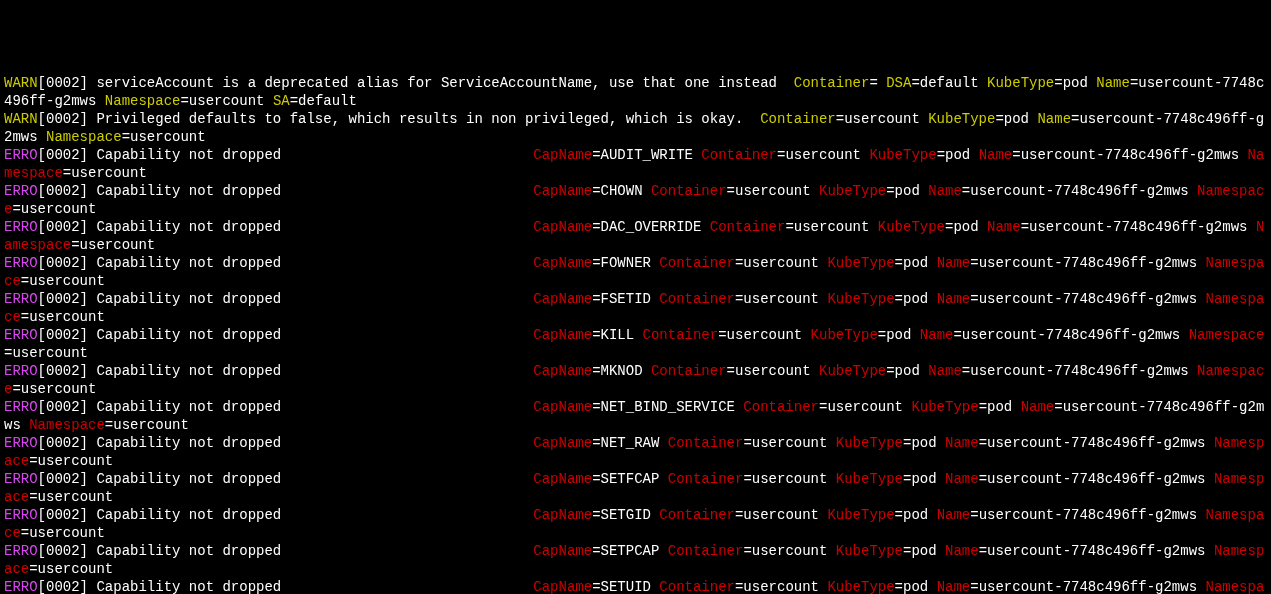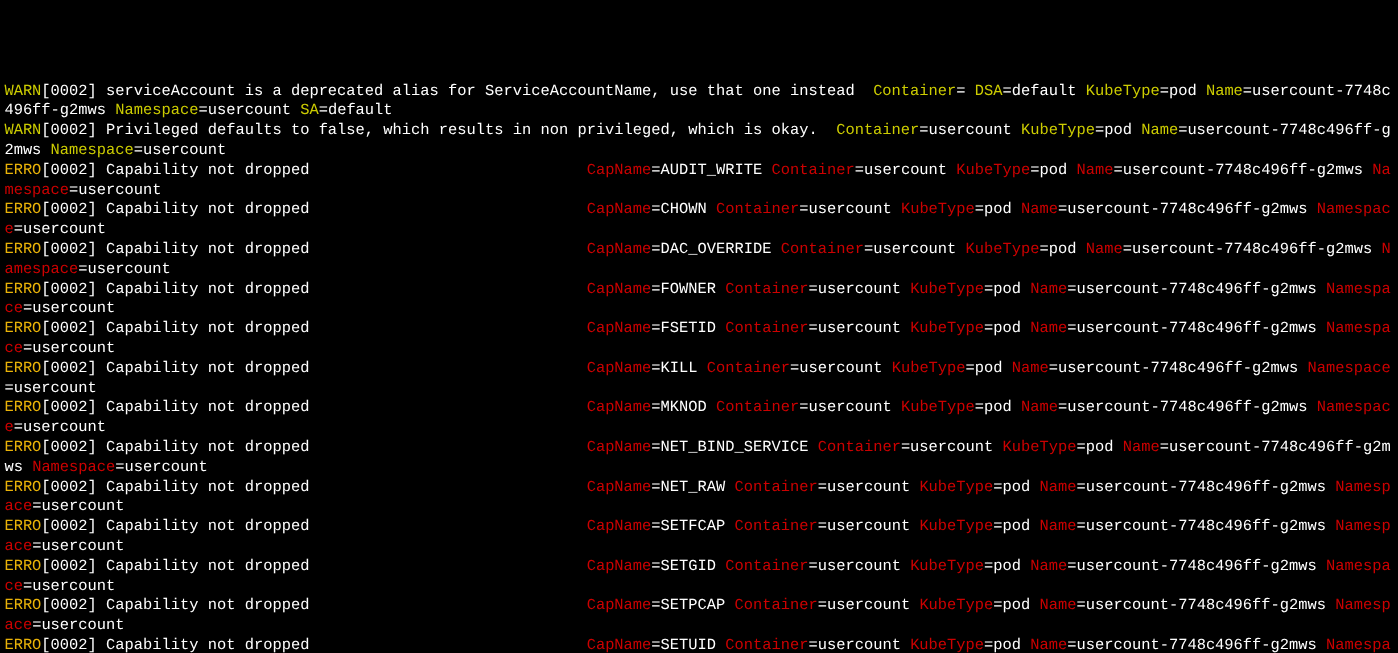--- a/index.html
+++ b/index.html
@@ -9,21 +9,21 @@
       font-size: 14px;
       line-height: 18px;
       color: #ffffff;
       padding: 2px 4px;
       width: 1271px;
       overflow-wrap: break-word;
       word-break: break-all;
       white-space: pre-wrap;
     }
     .warn { color: #cccc00; font-family: Liberation Mono, monospace; }
-    .erro { color: #eab308; }
+    .erro { color: #d946ef; }
     .white { color: #ffffff; }
     .yellow { color: #cccc00; }
     .red { color: #cc0000; }
     pre {
       font-family: inherit;
       white-space: pre-wrap;
       word-break: break-all;
     }
     #terminal { width: 100%; }
   </style>

